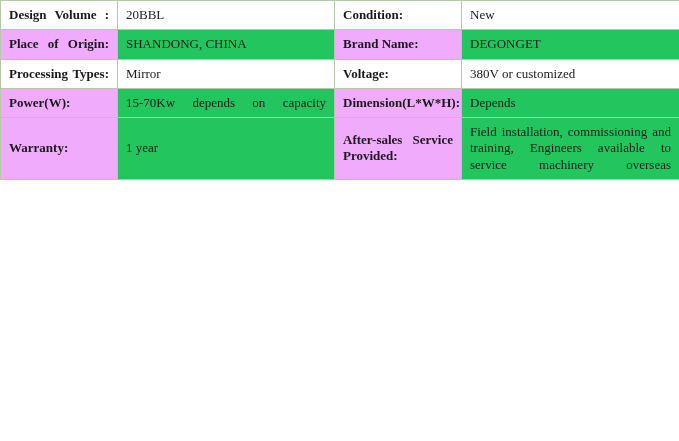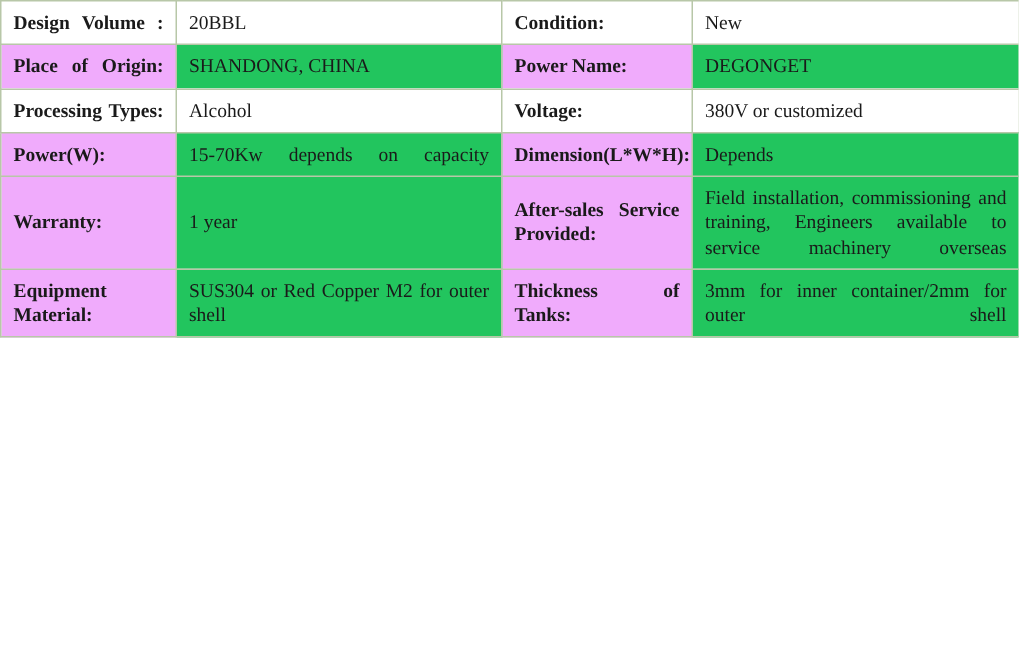--- a/index.html
+++ b/index.html
@@ -88,32 +88,32 @@
         </td>
     </tr>
     <tr class="shade">
       <td class="label">
           <span class="inner">Place of Origin:</span>
         </td>
       <td class="value">
           <span class="nowrapline">SHANDONG, CHINA</span>
         </td>
       <td class="label">
-          <span class="nowrapline">Power Name:</span>
+          <span class="nowrapline">Brand Name:</span>
         </td>
       <td class="value">
           <span class="nowrapline">DEGONGET</span>
         </td>
     </tr>
     <tr class="plain">
       <td class="label">
           <span class="inner">Processing Types:</span>
         </td>
       <td class="value">
-          <span class="nowrapline">Alcohol</span>
+          <span class="nowrapline">Mirror</span>
         </td>
       <td class="label">
           <span class="nowrapline">Voltage:</span>
         </td>
       <td class="value">
           <span class="nowrapline">380V or customized</span>
         </td>
     </tr>
     <tr class="shade">
       <td class="label">
@@ -132,24 +132,14 @@
           <span class="nowrapline">Warranty:</span>
         </td>
       <td class="value">
           <span class="nowrapline">1 year</span>
         </td>
       <td class="label">
           <span class="inner">After-sales Service Provided:</span>
         </td>
       <td class="value"><span class="inner">Field installation, commissioning and training, Engineers available to service machinery overseas</span></td>
     </tr>
-    <tr class="shade">
-      <td class="label">
-          <span class="inner">Equipment Material:</span>
-        </td>
-      <td class="value"><span class="inner">SUS304 or Red Copper M2 for outer shell</span></td>
-      <td class="label">
-          <span class="inner">Thickness of Tanks:</span>
-        </td>
-      <td class="value"><span class="inner">3mm for inner container/2mm for outer shell</span></td>
-    </tr>
   </tbody>
 </table>
 
 </body></html>

